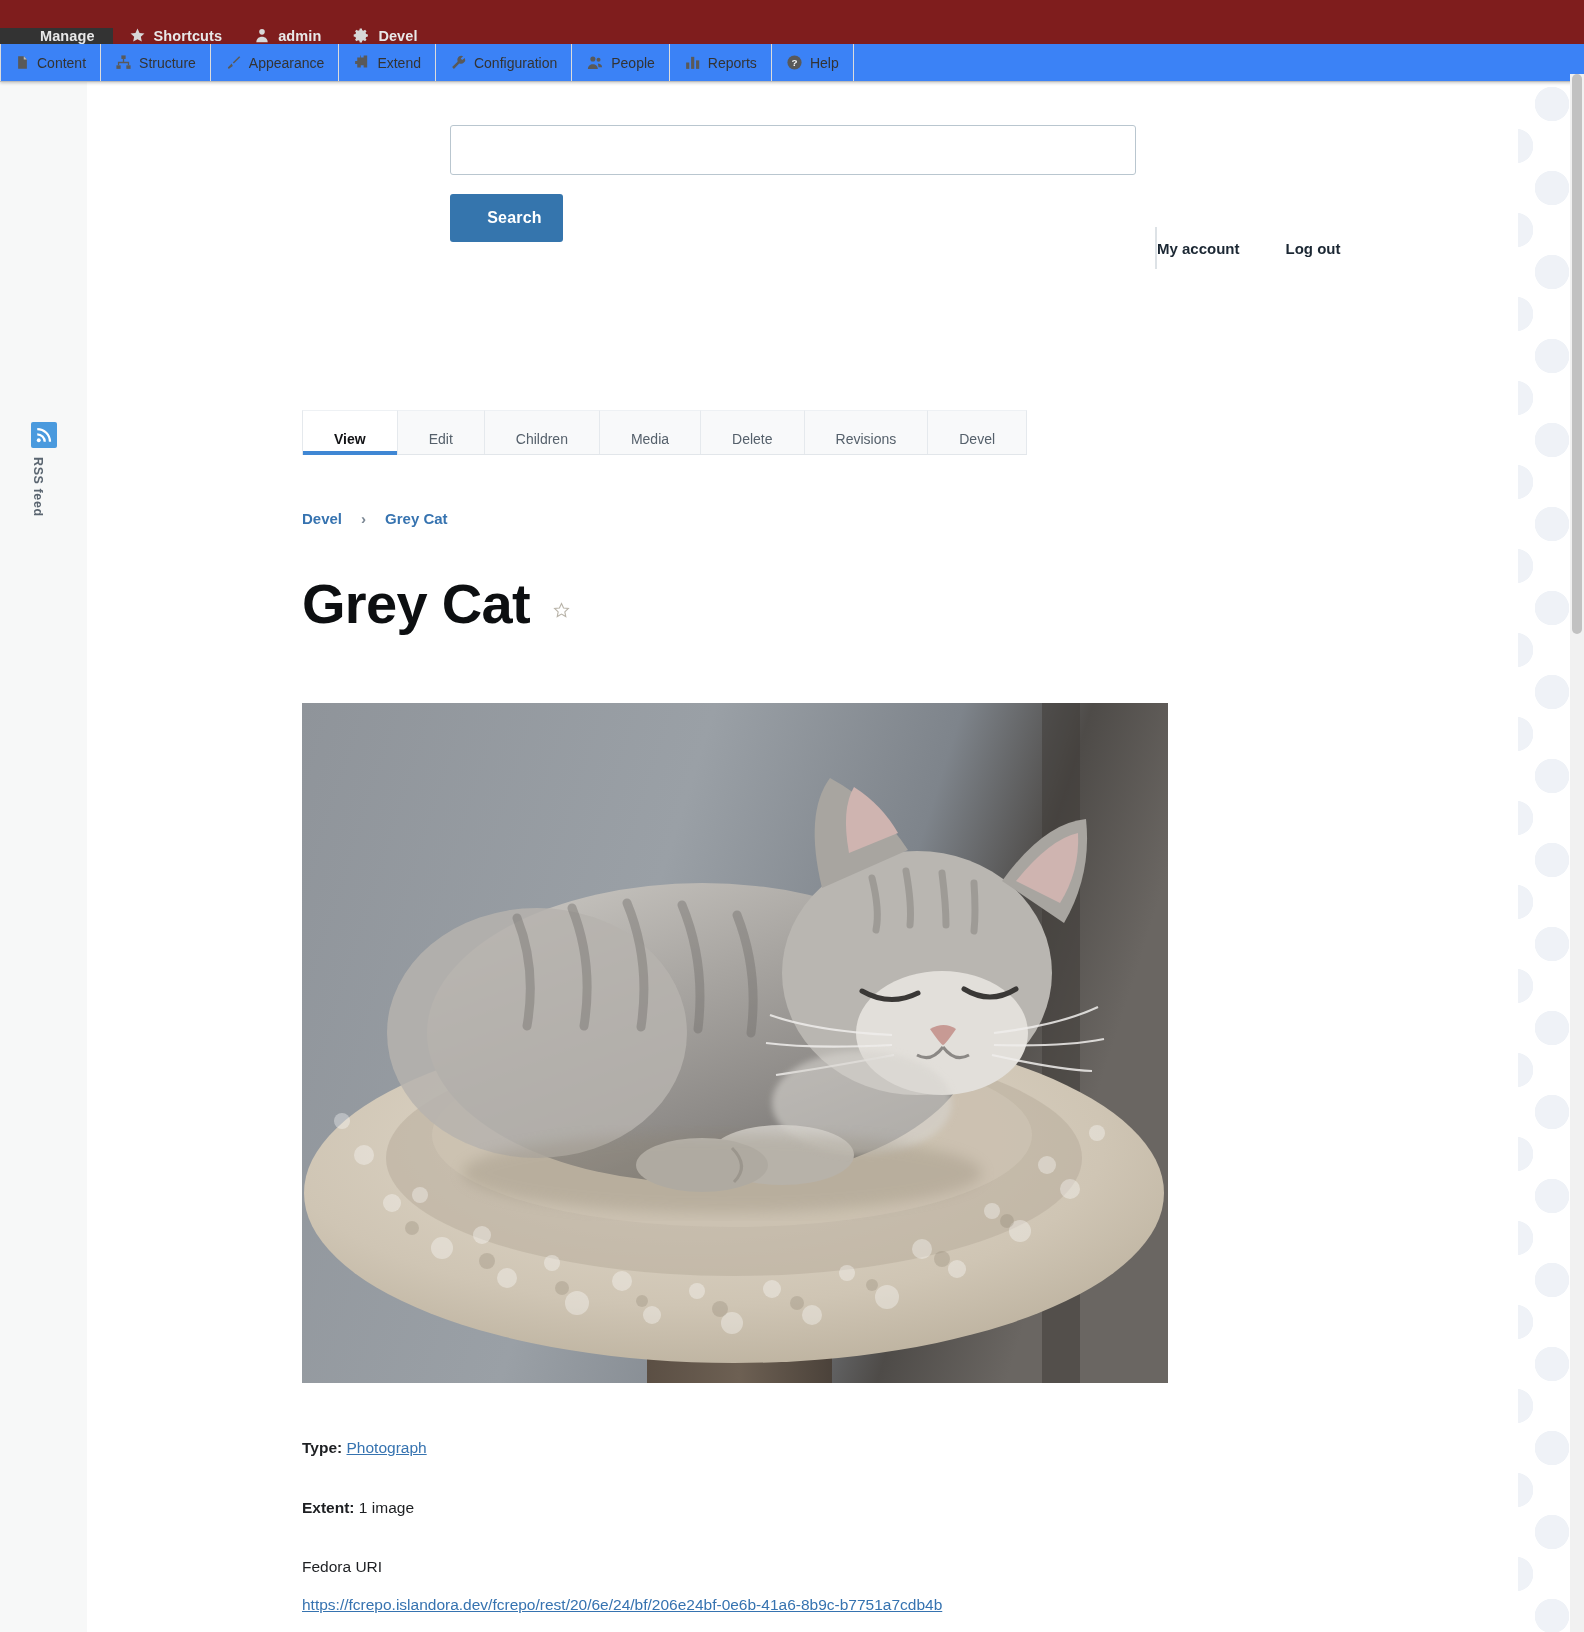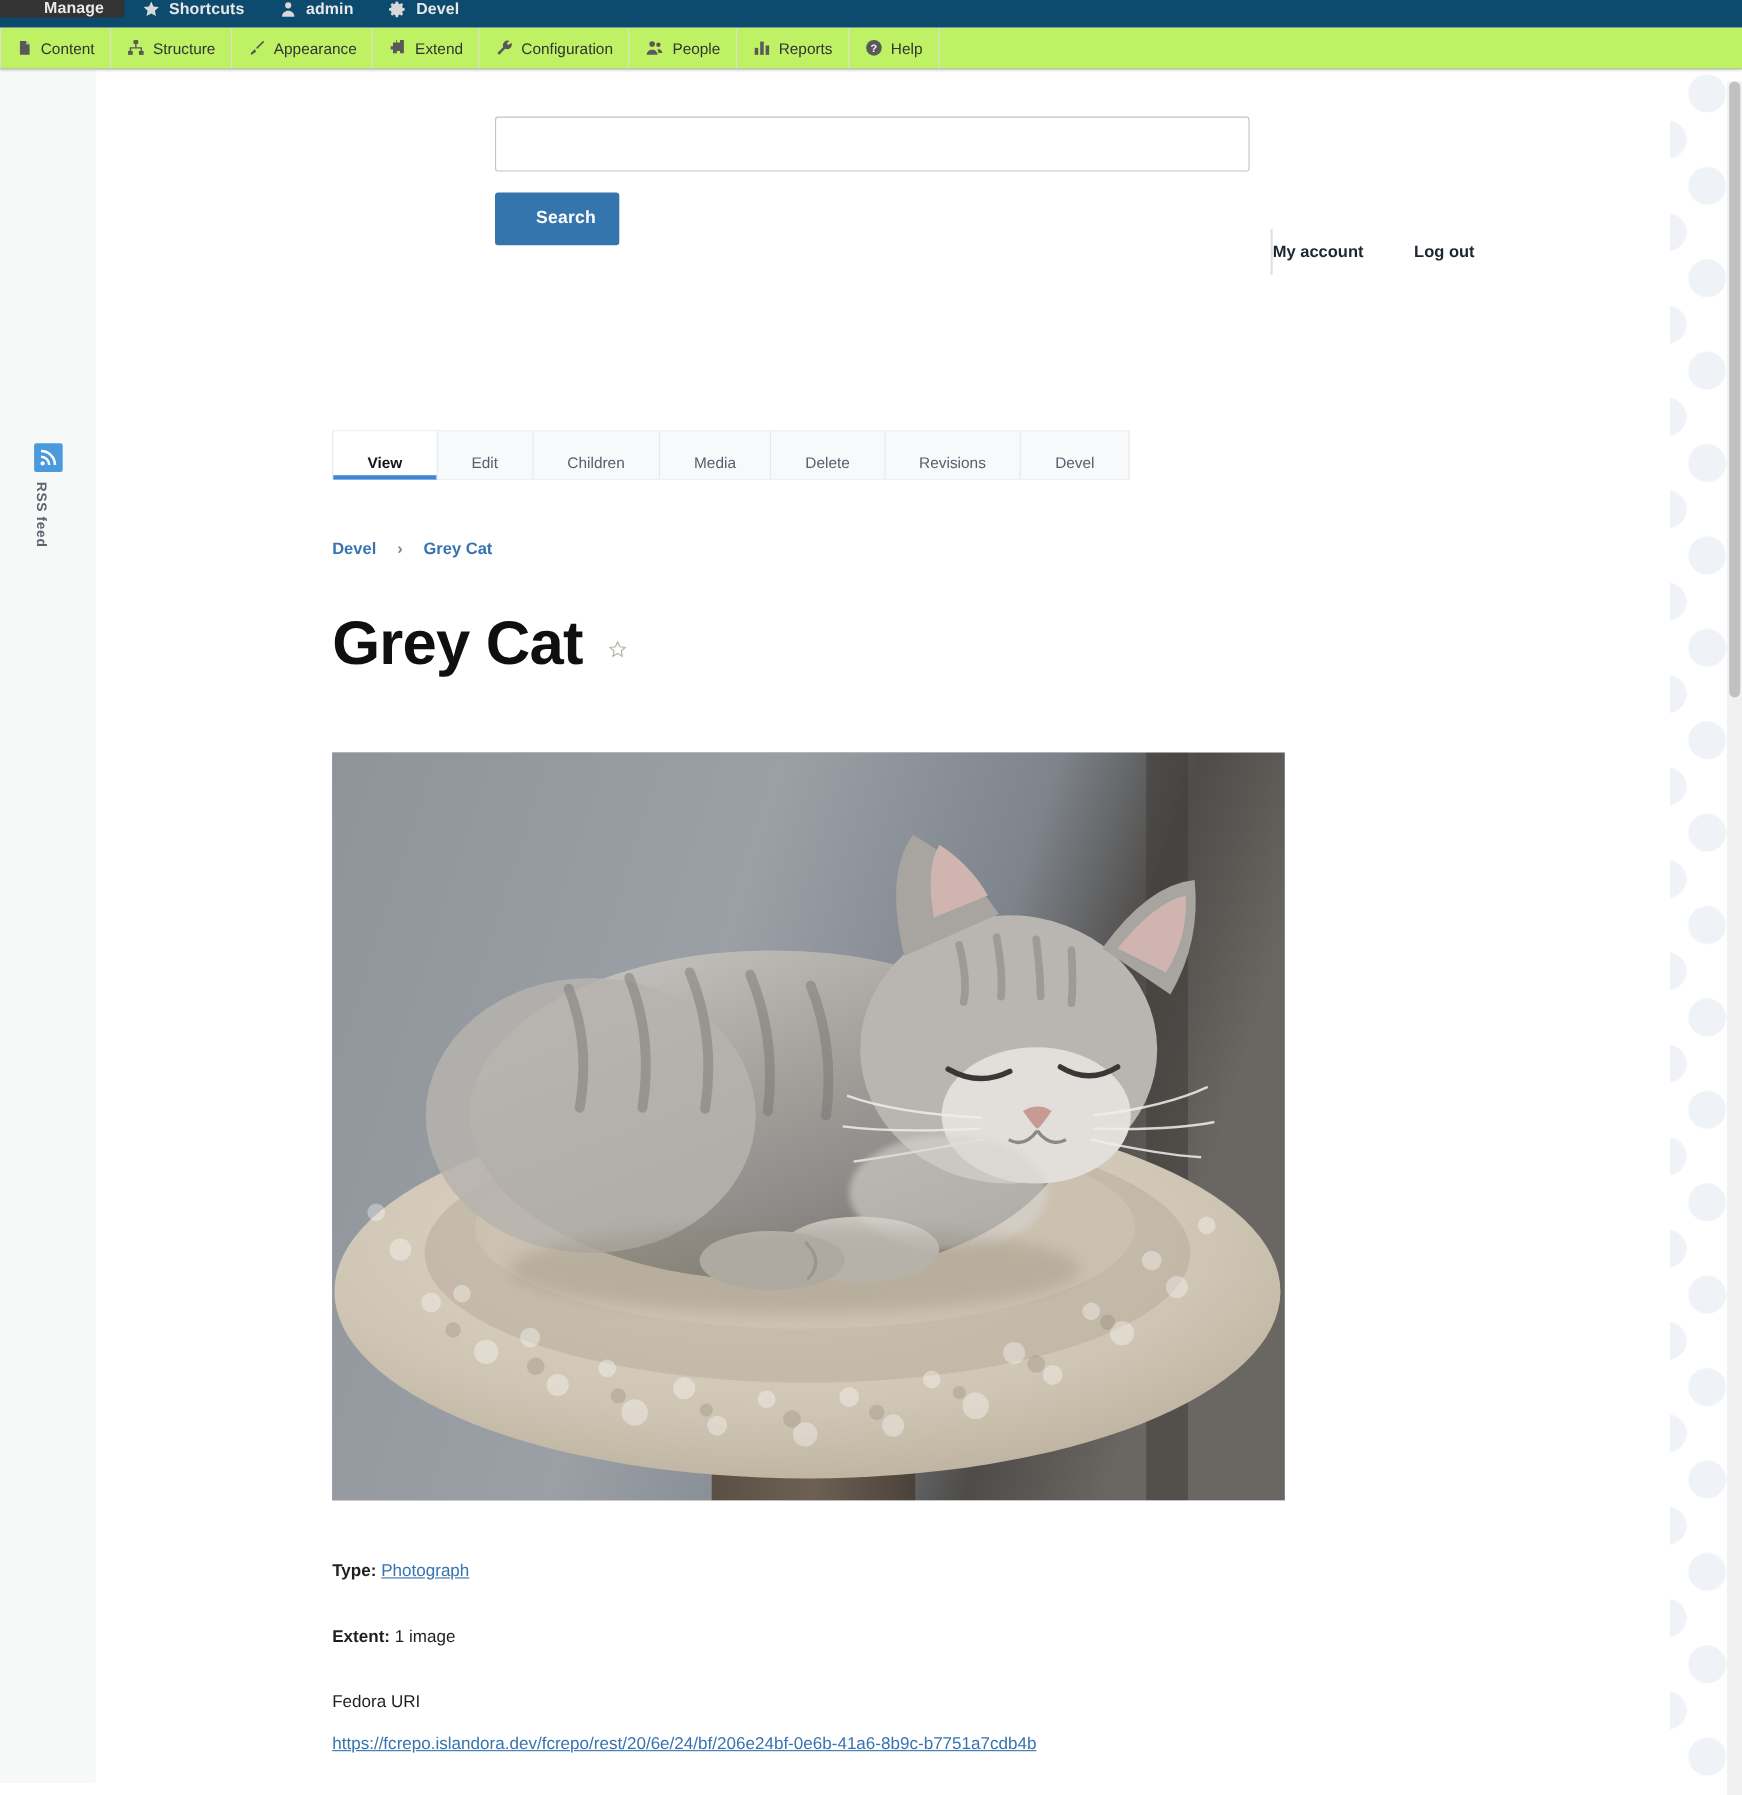--- a/index.html
+++ b/index.html
@@ -7,24 +7,24 @@
   html, body {
     width: 1584px;
     height: 1632px;
     overflow: hidden;
     background: #ffffff;
     font-family: "Liberation Sans", sans-serif;
   }
 
   
   .admin-bar-top {
-    height: 25px;
-    background: #0c4a6e;
-    display: flex;
-    align-items: flex-start;
+    height: 44px;
+    background: #7f1d1d;
+    display: flex;
+    align-items: flex-end;
     position: relative;
     z-index: 50;
   }
   .admin-tab {
     display: flex;
     align-items: center;
     gap: 8px;
     padding: 0 16px;
     color: #e8e8e8;
     font-size: 14.5px;
@@ -45,21 +45,21 @@
   }
 
   .hamburger {
     width: 20px; height: 15px;
     display: flex; flex-direction: column; justify-content: space-between;
   }
   .hamburger i { display:block; height: 3px; background: #ffffff; border-radius: 1px; }
 
   .admin-bar-bottom {
     height: 38px;
-    background: #bef264;
+    background: #3b82f6;
     border-bottom: 1px solid #bcbcbc;
     box-shadow: 0 1px 3px rgba(0,0,0,0.22);
     display: flex;
     align-items: stretch;
     position: relative;
     z-index: 40;
   }
   .admin-link {
     display: flex;
     align-items: center;

